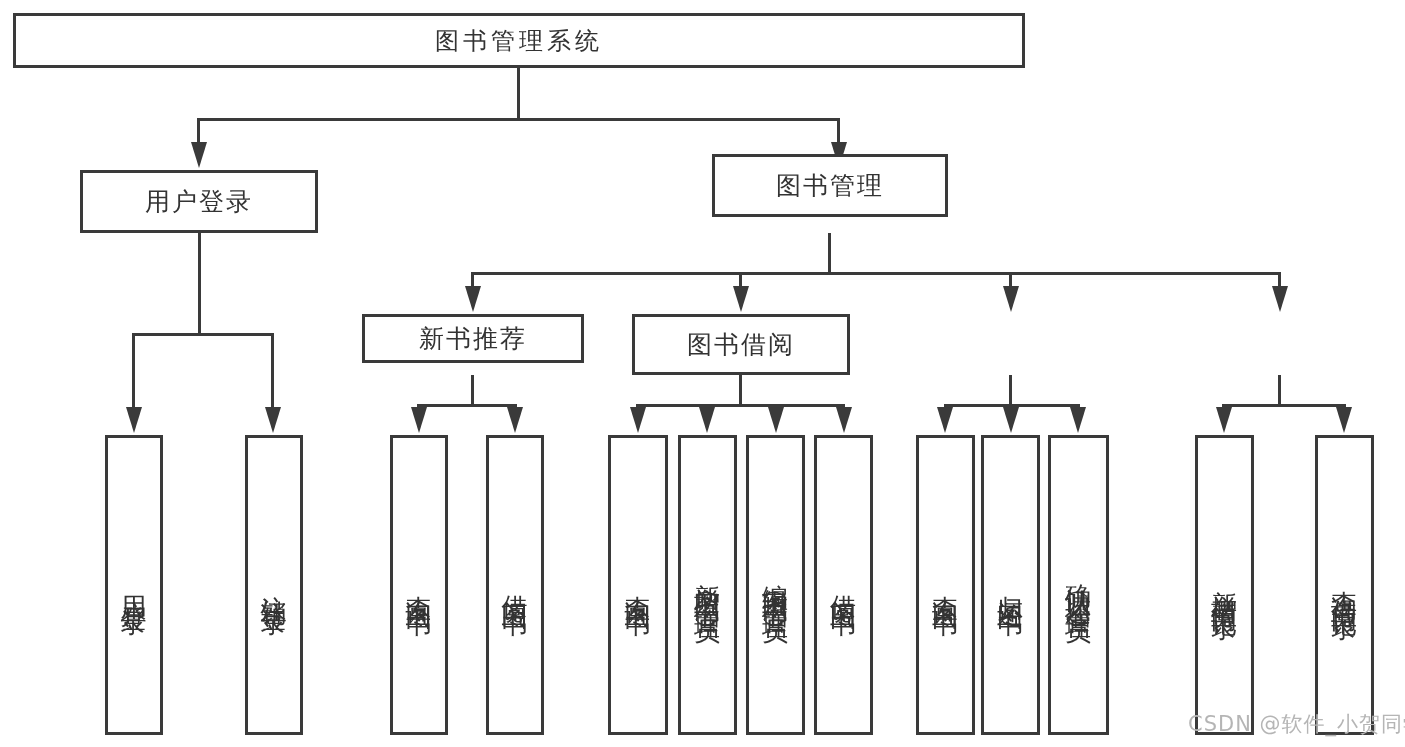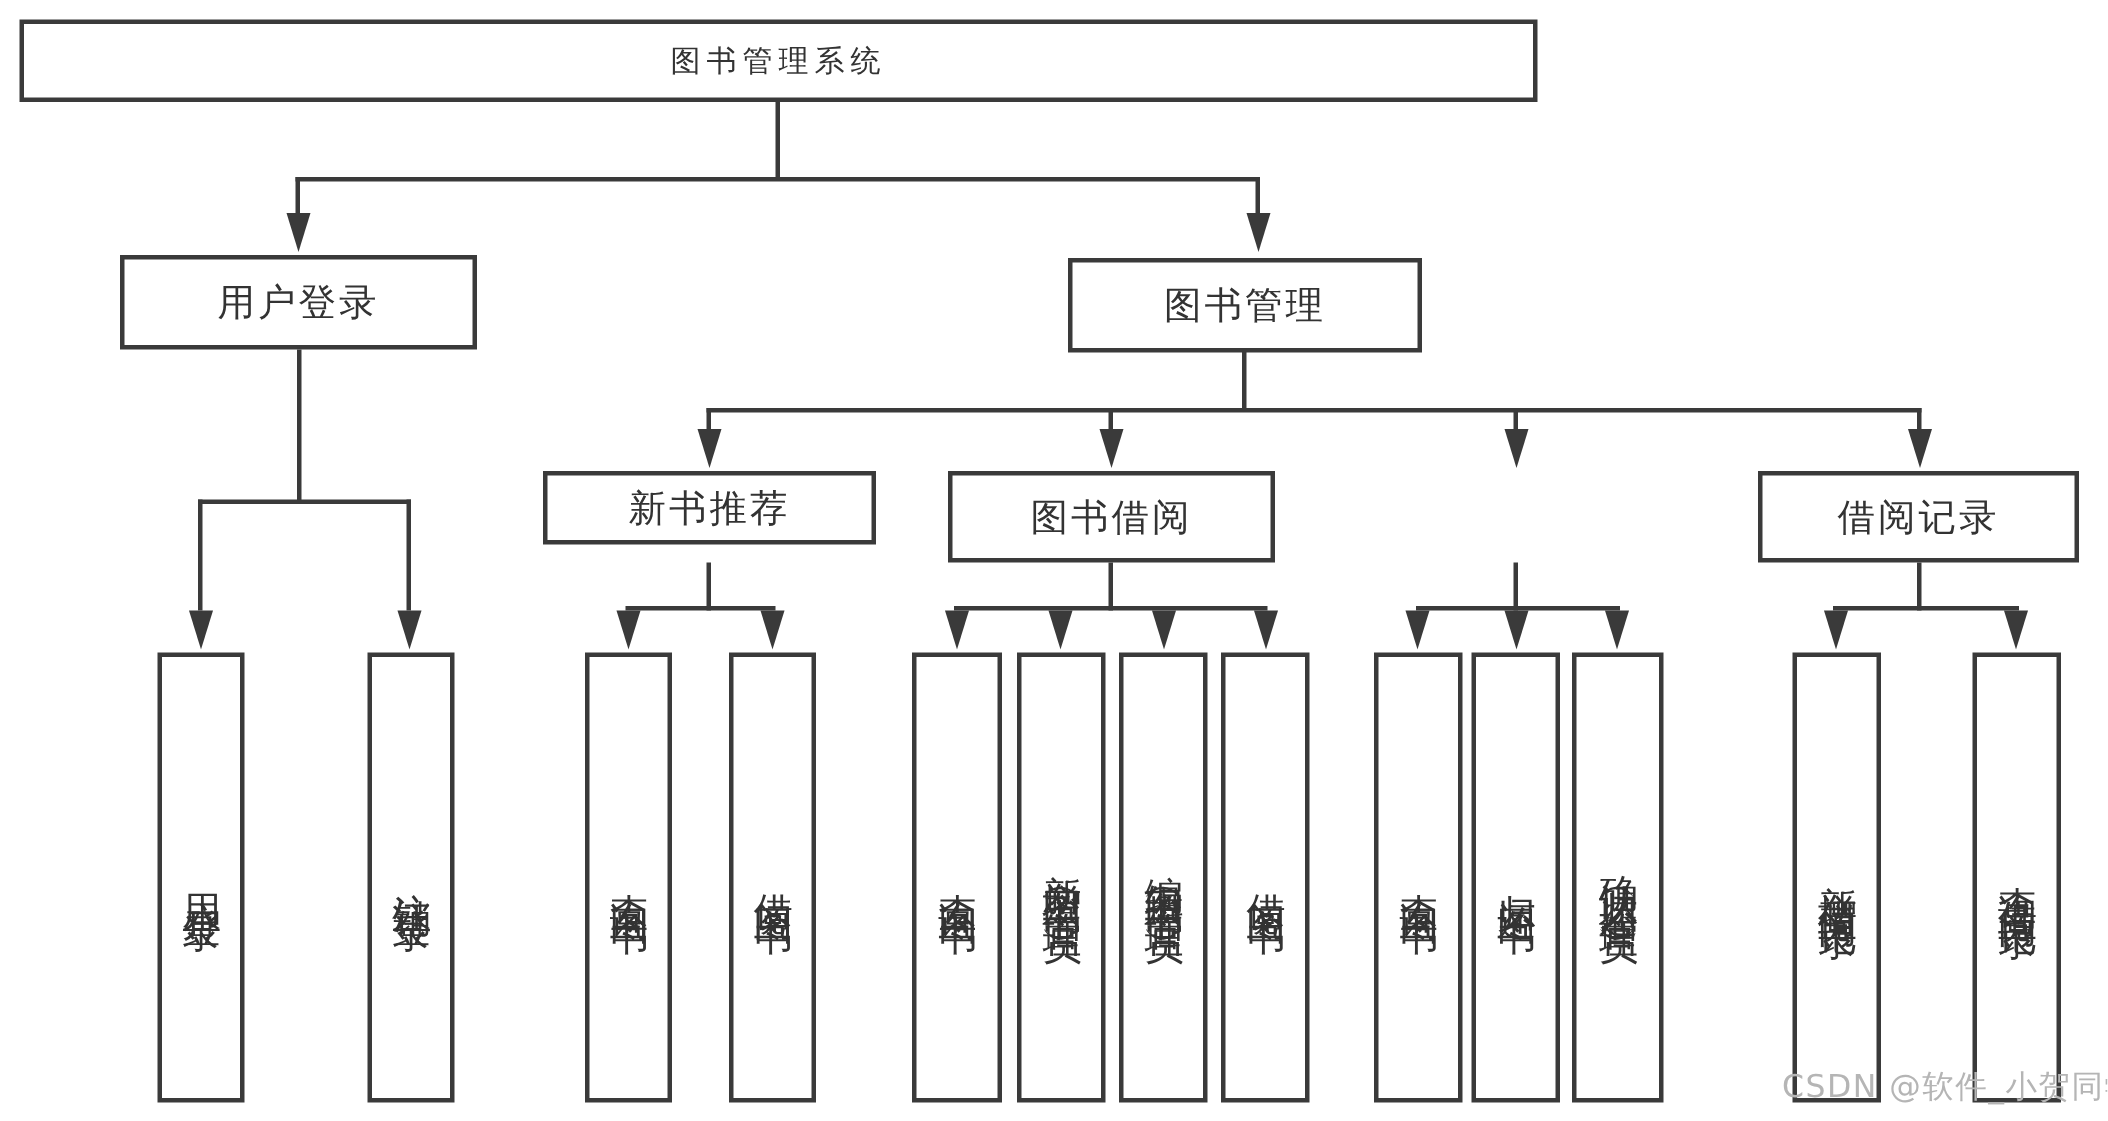--- a/index.html
+++ b/index.html
@@ -20,21 +20,21 @@
     display: flex;
     align-items: center;
     justify-content: center;
     text-align: center;
   }
   .box.h {
     font-size: 25px;
     letter-spacing: 2px;
   }
   .box.top {
-    font-size: 20px;
+    font-size: 24px;
     letter-spacing: 4px;
   }
   .box.v {
     writing-mode: vertical-rl;
     text-orientation: mixed;
     font-size: 26px;
     letter-spacing: 5px;
     line-height: 1;
   }
   .vl { position: absolute; width: 3px; background: #3a3a3a; }
@@ -65,21 +65,21 @@
   <div class="box h top" style="left:13px; top:13px; width:1012px; height:55px;">图书管理系统</div>
 
   <div class="vl" style="left:517px; top:68px; height:52px;"></div>
   <div class="hl" style="left:197px; top:118px; width:642px;"></div>
   <div class="vl" style="left:197px; top:118px; height:26px;"></div>
   <div class="ar" style="left:191px; top:142px;"></div>
   <div class="vl" style="left:837px; top:118px; height:26px;"></div>
   <div class="ar" style="left:831px; top:142px;"></div>
 
   <div class="box h" style="left:80px; top:170px; width:238px; height:63px;">用户登录</div>
-  <div class="box h" style="left:712px; top:172px; width:236px; height:63px;">图书管理</div>
+  <div class="box h" style="left:712px; top:154px; width:236px; height:63px;">图书管理</div>
 
   <div class="vl" style="left:198px; top:233px; height:102px;"></div>
   <div class="hl" style="left:132px; top:333px; width:142px;"></div>
   <div class="vl" style="left:132px; top:333px; height:74px;"></div>
   <div class="ar" style="left:126px; top:407px;"></div>
   <div class="vl" style="left:271px; top:333px; height:74px;"></div>
   <div class="ar" style="left:265px; top:407px;"></div>
 
   <div class="vl" style="left:828px; top:233px; height:41px;"></div>
   <div class="hl" style="left:471px; top:272px; width:810px;"></div>
@@ -87,21 +87,20 @@
   <div class="ar" style="left:465px; top:286px;"></div>
   <div class="vl" style="left:739px; top:272px; height:14px;"></div>
   <div class="ar" style="left:733px; top:286px;"></div>
   <div class="vl" style="left:1009px; top:272px; height:14px;"></div>
   <div class="ar" style="left:1003px; top:286px;"></div>
   <div class="vl" style="left:1278px; top:272px; height:14px;"></div>
   <div class="ar" style="left:1272px; top:286px;"></div>
 
   <div class="box h" style="left:362px; top:314px; width:222px; height:49px;">新书推荐</div>
   <div class="box h" style="left:632px; top:314px; width:218px; height:61px;">图书借阅</div>
-  <div class="box h" style="left:1172px; top:314px; width:214px; height:61px;">借阅记录</div>
 
   <div class="vl" style="left:471px; top:375px; height:32px;"></div>
   <div class="hl" style="left:417px; top:404px; width:100px;"></div>
   <div class="ar" style="left:411px; top:407px;"></div>
   <div class="ar" style="left:507px; top:407px;"></div>
 
   <div class="vl" style="left:739px; top:375px; height:32px;"></div>
   <div class="hl" style="left:636px; top:404px; width:209px;"></div>
   <div class="ar" style="left:630px; top:407px;"></div>
   <div class="ar" style="left:699px; top:407px;"></div>

